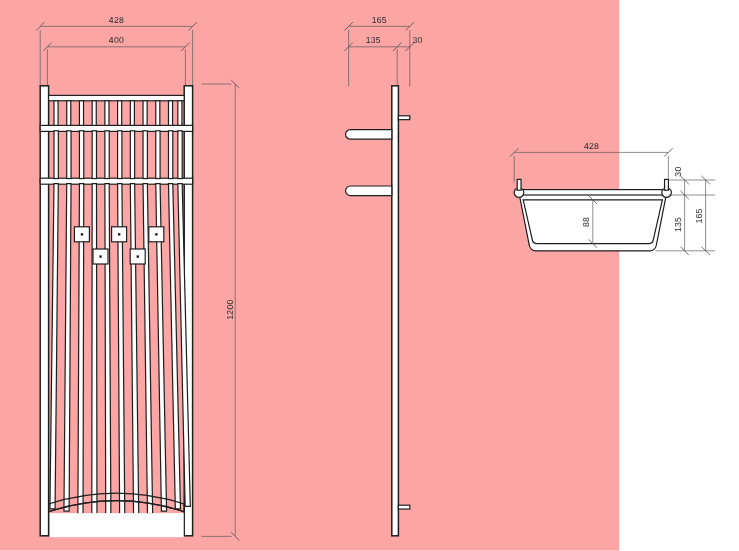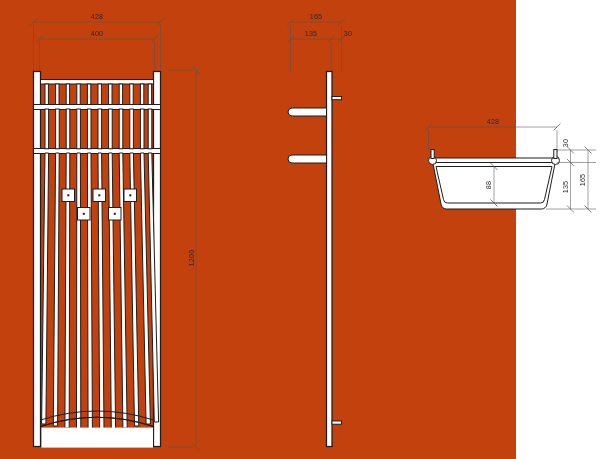--- a/index.html
+++ b/index.html
@@ -2,21 +2,21 @@
 <html><head>
 <meta charset="utf-8">
 <title>Technical Drawing</title>
 <style>
   html,body{margin:0;padding:0;background:#ffffff;}
   body{
     width:616px;height:459px;overflow:hidden;
     font-family:"Liberation Sans","DejaVu Sans",sans-serif;
     color:#1a1a1a;
   }
-  #sheet{position:relative;width:516px;height:459px;background:#c2410c;}
+  #sheet{position:relative;width:516px;height:459px;background:#fca5a5;}
   #sheet svg{display:block;position:absolute;left:0;top:0;}
   .dimtext{
     font-family:"Liberation Sans","DejaVu Sans",sans-serif;
     font-size:7.2px; fill:#2a2a2a; letter-spacing:0.2px;
   }
   .dimtext-v{
     font-family:"Liberation Sans","DejaVu Sans",sans-serif;
     font-size:7.2px; fill:#2a2a2a; letter-spacing:0.2px;
   }
   .ln{stroke:#1e1e1e;fill:none;}

